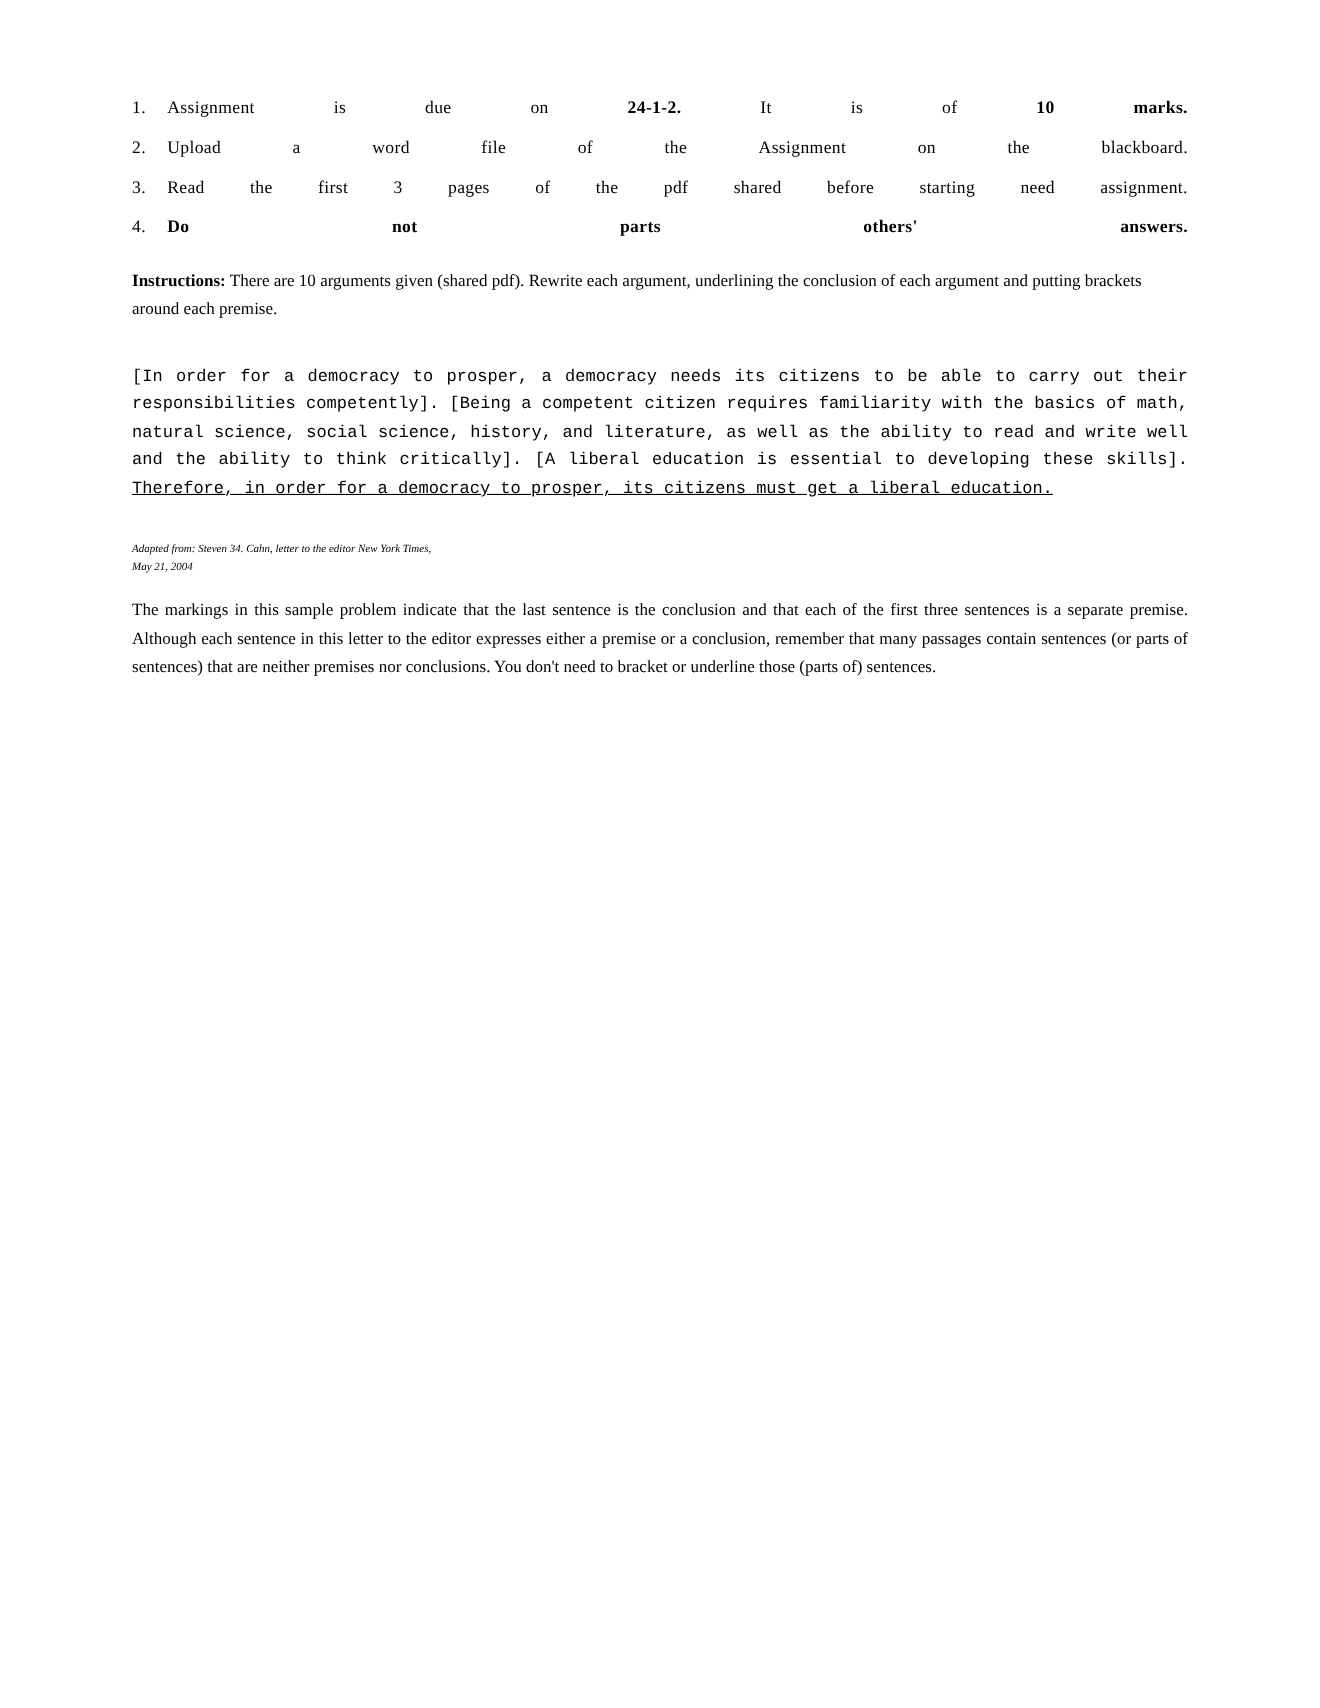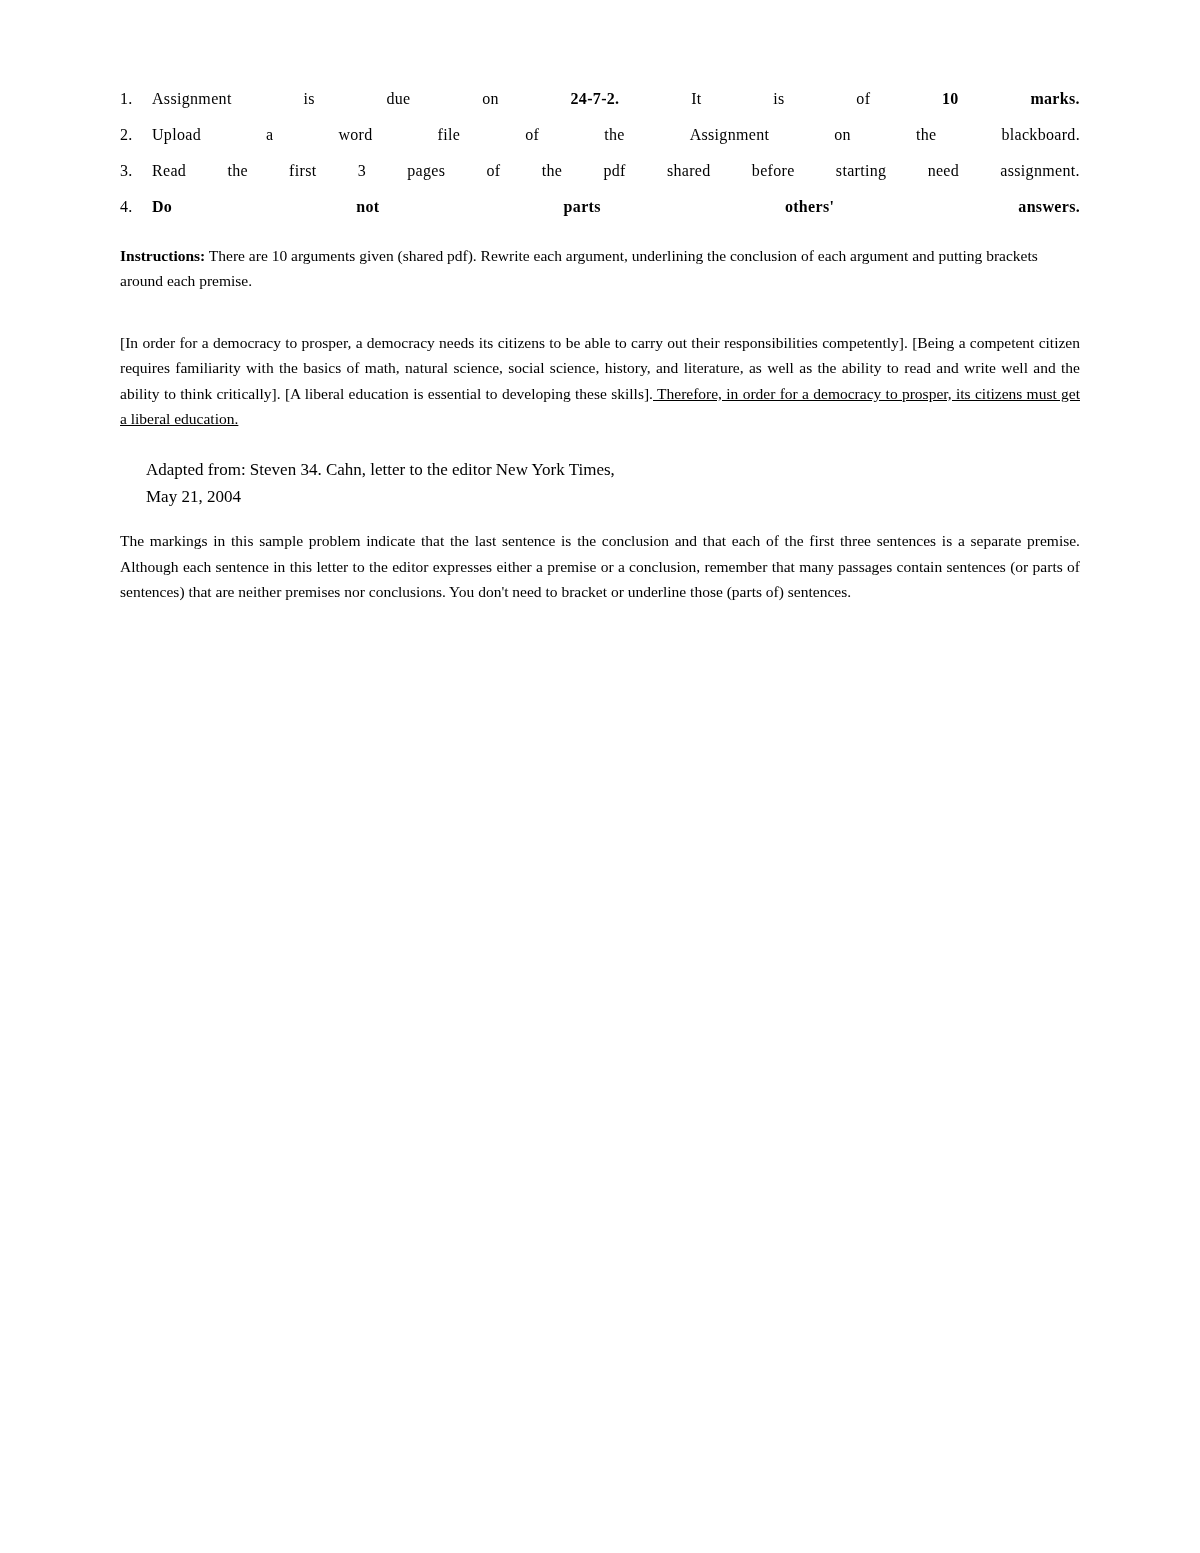--- a/index.html
+++ b/index.html
@@ -53,33 +53,34 @@
 
     .section-sample-title {
       font-weight: bold;
       font-size: 15.5px;
       margin-bottom: 14px;
     }
 
     .sample-paragraph {
       font-size: 15.5px;
       line-height: 1.65;
-      margin-bottom: 24px;
+      margin-bottom: 35px;
       text-align: justify;
+      font-family: Liberation Mono, monospace;
     }
 
     .underline {
       text-decoration: underline;
     }
 
     .italic-citation {
-      font-size: 17px;
+      font-style: italic;
+      font-size: 10px;
       line-height: 1.6;
       margin-bottom: 18px;
-      margin-left: 26px;
     }
 
     .explanation-paragraph {
       font-size: 15.5px;
       line-height: 1.65;
       text-align: justify;
       margin-bottom: 18px;
     }
 
     .pdf-link-line {
@@ -111,21 +112,21 @@
 
   <div class="numbered-list">
 
     <div class="list-item">
       <span class="list-number">1.</span>
       <div class="spaced-row" style="flex:1;">
         <span>Assignment</span>
         <span>is</span>
         <span>due</span>
         <span>on</span>
-        <span class="bold">24-7-2.</span>
+        <span class="bold">24-1-2.</span>
         <span>It</span>
         <span>is</span>
         <span>of</span>
         <span class="bold">10</span>
         <span class="bold">marks.</span>
       </div>
     </div>
 
     <div class="list-item">
       <span class="list-number">2.</span>

